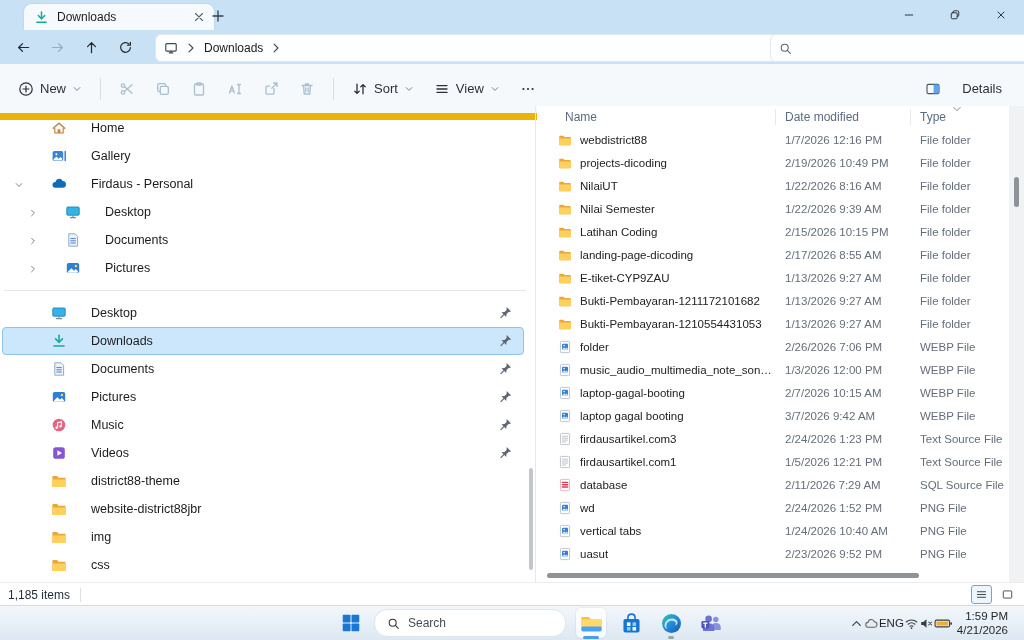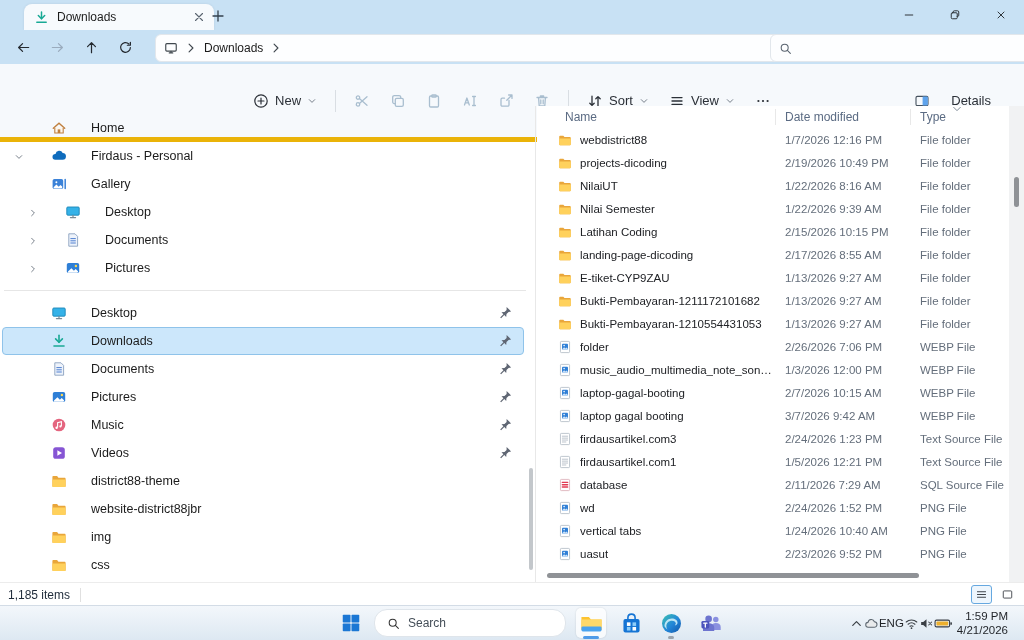--- a/index.html
+++ b/index.html
@@ -33,29 +33,29 @@
   .addressbar .ic{width:14px;height:14px;color:#40484f}
   .crumb-chev{width:11px;height:11px;color:#5a6470}
   .searchbox{position:absolute;left:770px;top:4px;width:244px;height:26px;background:#fdfeff;
     border:1px solid #e2e7ec;border-radius:6px;display:flex;align-items:center;padding:0 8px;}
   .searchbox input{flex:1;border:0;outline:0;background:transparent;font-size:12px;color:#1b1b1b;
     font-family:"Liberation Sans",sans-serif;}
   .searchbox input::placeholder{color:#7c8690}
   .searchbox .ic{width:13px;height:13px;color:#5a6470}
 
   
-  .toolbar{position:relative;height:41px;background:#f6f9fc;border-bottom:5px solid #eab308;
-    display:flex;align-items:center;padding:16px 10px;gap:4px;font-size:13px;color:#2b3037;justify-content:center;}
+  .toolbar{position:relative;height:41px;background:#f6f9fc;border-bottom:7px solid #eab308;
+    display:flex;align-items:center;padding:4px 10px;gap:4px;font-size:13px;color:#2b3037;}
   .tbtn{display:flex;align-items:center;gap:6px;padding:5px 8px;border-radius:5px;}
   .tbtn .ic{width:16px;height:16px}
   .tbtn .chev{width:10px;height:10px;color:#5a6470}
   .ticon{width:32px;height:30px;display:flex;align-items:center;justify-content:center;color:#a9becf}
   .ticon .ic{width:16px;height:16px}
   .tb-sep{width:1px;height:22px;background:#d9dee3;margin:0 6px}
-  .tb-right{position:absolute;right:25px;display:flex;align-items:center;gap:21px;font-size:13px}
+  .tb-right{position:absolute;right:14px;display:flex;align-items:center;gap:21px;font-size:13px}
   .tb-right .ic{width:16px;height:16px}
 
   
   .main{position:absolute;top:106px;left:0;right:0;bottom:23px;overflow:hidden;}
   .sidebar{position:absolute;left:0;top:0;width:526px;bottom:0;overflow:hidden;padding-top:8px;
     font-size:12.5px;color:#1b1b1b;}
   .sb-item{display:flex;align-items:center;height:26px;gap:24px;padding-left:8px;
     border:1px solid transparent;border-radius:4px;margin:0 2px;}
   .sb-item.indent{padding-left:22px}
   .sb-item.selected{background:#cce7fb;border-color:#8fc3ea;}
@@ -362,41 +362,41 @@
           <span class="ic" style="height: 16px; width: 16px;">
             <svg xmlns="http://www.w3.org/2000/svg" viewBox="0 0 16 16">
               <path d="M2.3 8.2L8 3.2l5.7 5" fill="none" stroke="#c0803f" stroke-width="1.4" stroke-linecap="round"></path>
               <path d="M3.8 7.4V13h8.4V7.4" fill="#fdf6ec" stroke="#c0803f" stroke-width="1.1"></path>
               <rect x="6.7" y="9.4" width="2.6" height="3.6" fill="#c0803f"></rect>
             </svg>
           </span>
           <span class="sb-label">Home</span>
         </div>
         <div class="sb-item">
-          <span class="sb-chev" style="padding: 3px; box-sizing: border-box;"><svg xmlns="http://www.w3.org/2000/svg" viewBox="0 0 16 16">
-              <path d="M3.6 5.8L8 10.2l4.4-4.4" fill="none" stroke="currentColor" stroke-width="1.3" stroke-linecap="round" stroke-linejoin="round"></path>
-            </svg></span>
-          <span class="ic" style="height: 16px; width: 16px;">
-            <svg xmlns="http://www.w3.org/2000/svg" viewBox="0 0 16 16">
-              <path d="M4.3 11.8a2.9 2.9 0 01.2-5.8A3.8 3.8 0 0111.7 5a3.1 3.1 0 01-.3 6.8z" fill="#0f6cbd"></path>
-            </svg>
-          </span>
-          <span class="sb-label">Firdaus - Personal</span>
-        </div>
-        <div class="sb-item">
           <span class="sb-chev"></span>
           <span class="ic" style="height: 16px; width: 16px;">
             <svg xmlns="http://www.w3.org/2000/svg" viewBox="0 0 16 16">
               <rect x="1.6" y="3" width="10.6" height="10" rx="1.8" fill="#3b82d8"></rect>
               <circle cx="5.4" cy="6.2" r="1" fill="#fff"></circle>
               <path d="M2.6 11.2l2.8-2.8 2.3 2.3 1.8-1.8 1.7 1.7v1a1 1 0 01-1 1H3.6a1 1 0 01-1-1z" fill="#fff"></path>
               <path d="M14.2 3.6v8.8" stroke="#3b82d8" stroke-width="1.5" stroke-linecap="round"></path>
             </svg>
           </span>
           <span class="sb-label">Gallery</span>
+        </div>
+        <div class="sb-item">
+          <span class="sb-chev" style="padding: 3px; box-sizing: border-box;"><svg xmlns="http://www.w3.org/2000/svg" viewBox="0 0 16 16">
+              <path d="M3.6 5.8L8 10.2l4.4-4.4" fill="none" stroke="currentColor" stroke-width="1.3" stroke-linecap="round" stroke-linejoin="round"></path>
+            </svg></span>
+          <span class="ic" style="height: 16px; width: 16px;">
+            <svg xmlns="http://www.w3.org/2000/svg" viewBox="0 0 16 16">
+              <path d="M4.3 11.8a2.9 2.9 0 01.2-5.8A3.8 3.8 0 0111.7 5a3.1 3.1 0 01-.3 6.8z" fill="#0f6cbd"></path>
+            </svg>
+          </span>
+          <span class="sb-label">Firdaus - Personal</span>
         </div>
         <div class="sb-item indent">
           <span class="sb-chev" style="padding: 3px; box-sizing: border-box;"><svg xmlns="http://www.w3.org/2000/svg" viewBox="0 0 16 16">
               <path d="M5.8 3.6L10.2 8l-4.4 4.4" fill="none" stroke="currentColor" stroke-width="1.3" stroke-linecap="round" stroke-linejoin="round"></path>
             </svg></span>
           <span class="ic" style="height: 16px; width: 16px;">
             <svg xmlns="http://www.w3.org/2000/svg" viewBox="0 0 16 16">
               <rect x="1.8" y="3" width="12.4" height="8.2" rx="1" fill="#35b2e8" stroke="#1b87b8" stroke-width=".9"></rect>
               <path d="M8 11.4v1.8M5.4 13.6h5.2" stroke="#7c8b96" stroke-width="1.2" stroke-linecap="round"></path>
             </svg>

